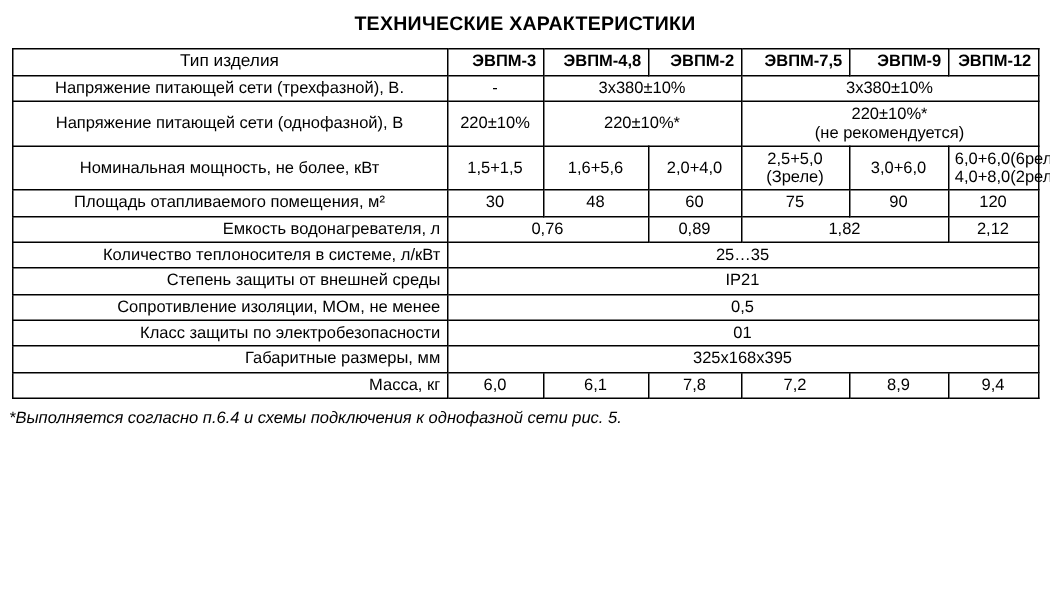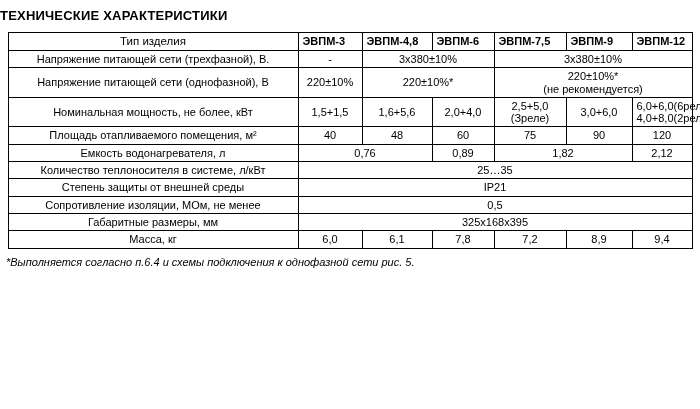--- a/index.html
+++ b/index.html
@@ -15,21 +15,21 @@
     overflow: hidden;
   }
   .page {
     position: relative;
     width: 700px;
     height: 409px;
     box-sizing: border-box;
     padding: 0;
   }
   .doc-title {
-    text-align: left;
+    text-align: center;
     font-size: 13px;
     font-weight: bold;
     letter-spacing: 0.2px;
     margin: 8px 0 9px 0;
   }
   table.spec {
     border-collapse: collapse;
     table-layout: fixed;
     width: 684px;
     margin: 0 auto;
@@ -39,27 +39,27 @@
     border: 1px solid #000000;
     padding: 2px 4px;
     vertical-align: middle;
     line-height: 1.12;
   }
   .label-cell {
     text-align: center;
     padding-left: 5px;
   }
   .label-center {
-    text-align: center;
+    text-align: right;
   }
   .val {
     text-align: center;
   }
   .hdr {
-    text-align: left;
+    text-align: right;
     font-weight: bold;
     font-size: 11px;
     margin-left: 20px;
   }
   .hdr-first {
     text-align: center;
     font-weight: normal;
     font-size: 11.5px;
   }
   .footnote {
@@ -90,21 +90,21 @@
         <col class="c3">
         <col class="c4">
         <col class="c5">
         <col class="c6">
     </colgroup>
     <tbody id="table-body">
         <tr>
           <td class="hdr-first">Тип изделия</td>
           <td class="hdr">ЭВПМ-3</td>
           <td class="hdr">ЭВПМ-4,8</td>
-          <td class="hdr">ЭВПМ-6</td>
+          <td class="hdr">ЭВПМ-2</td>
           <td class="hdr">ЭВПМ-7,5</td>
           <td class="hdr">ЭВПМ-9</td>
           <td class="hdr">ЭВПМ-12</td>
         </tr>
         <tr>
           <td class="label-cell">Напряжение питающей сети (трехфазной), В.</td>
           <td class="val">-</td>
           <td class="val" colspan="2">3х380±10%</td>
           <td class="val" colspan="3">3х380±10%</td>
         </tr>
@@ -118,21 +118,21 @@
           <td class="label-cell">Номинальная  мощность, не более, кВт</td>
           <td class="val">1,5+1,5</td>
           <td class="val">1,6+5,6</td>
           <td class="val">2,0+4,0</td>
           <td class="val">2,5+5,0<br>(Зреле)</td>
           <td class="val">3,0+6,0</td>
           <td class="val">6,0+6,0(6реле)<br>4,0+8,0(2реле)</td>
         </tr>
         <tr>
           <td class="label-cell">Площадь отапливаемого помещения, м²</td>
-          <td class="val">40</td>
+          <td class="val">30</td>
           <td class="val">48</td>
           <td class="val">60</td>
           <td class="val">75</td>
           <td class="val">90</td>
           <td class="val">120</td>
         </tr>
         <tr>
           <td class="label-cell label-center">Емкость водонагревателя, л</td>
           <td class="val" colspan="2">0,76</td>
           <td class="val">0,89</td>
@@ -145,20 +145,24 @@
         </tr>
         <tr>
           <td class="label-cell label-center">Степень защиты от внешней среды</td>
           <td class="val" colspan="6">IP21</td>
         </tr>
         <tr>
           <td class="label-cell label-center">Сопротивление изоляции, МОм, не менее</td>
           <td class="val" colspan="6">0,5</td>
         </tr>
         <tr>
+          <td class="label-cell label-center">Класс защиты по электробезопасности</td>
+          <td class="val" colspan="6">01</td>
+        </tr>
+        <tr>
           <td class="label-cell label-center">Габаритные размеры, мм</td>
           <td class="val" colspan="6">325х168х395</td>
         </tr>
         <tr>
           <td class="label-cell label-center">Масса, кг</td>
           <td class="val">6,0</td>
           <td class="val">6,1</td>
           <td class="val">7,8</td>
           <td class="val">7,2</td>
           <td class="val">8,9</td>

